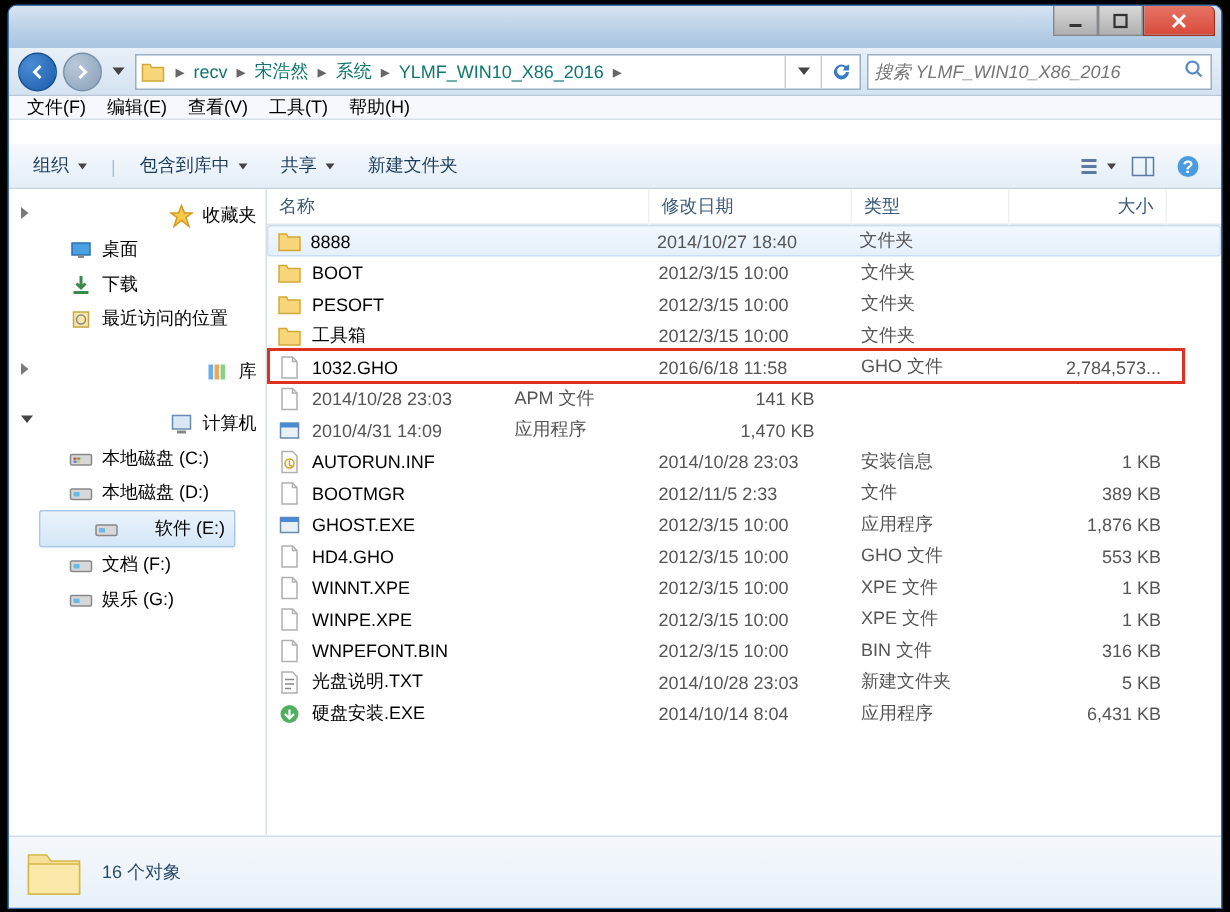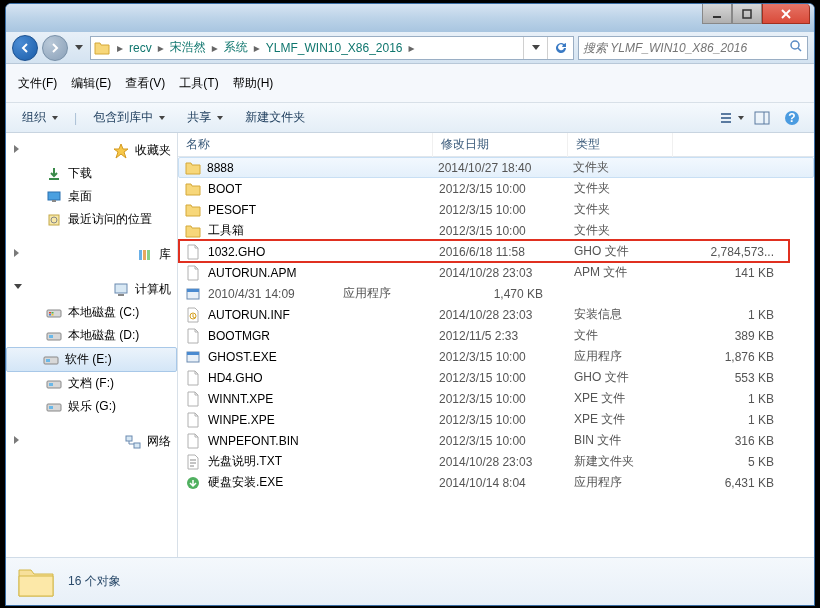--- a/index.html
+++ b/index.html
@@ -22,36 +22,36 @@
 .addrbox { flex: 1; height: 24px; background: #fff; border: 1px solid #9aaec4; display: flex; align-items: center; padding: 0 2px; }
 .folder-mini { width: 18px; height: 18px; margin-right: 4px; display: flex; align-items: center; justify-content: center; }
 .crumb { display: flex; align-items: center; height: 100%; }
 .crumb span { padding: 0 4px; color: #0f766e; cursor: pointer; }
 .crumb .sep { padding: 0 2px; color: #666; }
 .addr-refresh { width: 24px; height: 22px; display: flex; align-items: center; justify-content: center; border-left: 1px solid #d0d0d0; cursor: pointer; }
 .searchbox { width: 230px; height: 24px; background: #fff; border: 1px solid #9aaec4; display: flex; align-items: center; padding: 0 4px; }
 .searchbox input { border: none; outline: none; flex: 1; color: #8b5cf6; font-style: italic; font-size: 12px; }
 .searchbox .sicn { color: #5a8bc4; }
 
-.menubar { height: 39px; background: #f5f8fc; display: flex; align-items: center; padding: 0 6px; gap: 2px; border-bottom: 1px solid #d8e0e8; }
+.menubar { height: 16px; background: #f5f8fc; display: flex; align-items: center; padding: 0 6px; gap: 2px; border-bottom: 1px solid #d8e0e8; }
 .menuitem { padding: 2px 6px; cursor: pointer; }
 
-.toolbar { height: 30px; background: linear-gradient(to bottom, #f5f9fd, #e4eef7); display: flex; align-items: center; padding: 0 8px; gap: 6px; border-bottom: 1px solid #c8d4e0; }
+.toolbar { height: 30px; background: linear-gradient(to bottom, #f5f9fd, #e4eef7); display: flex; align-items: center; padding: 0 8px; gap: 6px; border-bottom: 1px solid #c8d4e0; margin-top: 16px; }
 .toolitem { padding: 3px 8px; cursor: pointer; color: #1a3a5a; display: flex; align-items: center; gap: 4px; }
 .toolsep { color: #aac0d6; padding: 0 2px; }
 .tool-right { margin-left: auto; display: flex; gap: 2px; }
 .tool-iconbtn { width: 28px; height: 22px; display: flex; align-items: center; justify-content: center; cursor: pointer; }
 
 .body { flex: 1; display: flex; overflow: hidden; }
 .sidebar { width: 172px; background: #fff; border-right: 1px solid #d8e0e8; padding: 6px 0; overflow-y: auto; }
 .sbgroup { margin-bottom: 12px; }
 .sbhead { padding: 3px 6px 3px 22px; display: flex; align-items: center; gap: 6px; position: relative; cursor: pointer; justify-content: flex-end; }
 .sbhead .tri { position: absolute; left: 8px; top: 6px; }
 .sbitem { padding: 3px 6px 3px 40px; display: flex; align-items: center; gap: 6px; cursor: pointer; }
-.sbitem.selected { background: linear-gradient(to bottom, #ebf3fb, #d4e6f7); border: 1px solid #a8c8e8; border-radius: 2px; margin: 0 0; padding-left: 36px; }
+.sbitem.selected { background: linear-gradient(to bottom, #ebf3fb, #d4e6f7); border: 1px solid #a8c8e8; border-radius: 2px; margin: 0 20px; padding-left: 36px; justify-content: space-between; }
 .sbicon { width: 16px; height: 16px; display: flex; align-items: center; justify-content: center; }
 
 .content { flex: 1; display: flex; flex-direction: column; background: #fff; }
 .colhead { height: 24px; display: flex; align-items: center; border-bottom: 1px solid #e0e6ec; background: #fff; }
 .colhead .col { padding: 4px 8px; color: #3a5a7a; cursor: pointer; border-right: 1px solid #f0f0f0; }
 .col.name { width: 255px; }
 .col.date { width: 135px; }
 .col.type { width: 105px; }
 .col.size { width: 105px; text-align: right; }
 
@@ -209,33 +209,33 @@
             <span class="sbicon">
               <svg width="16" height="16" viewBox="0 0 16 16">
                 <polygon points="8,1 10,6 15,6 11,9 13,15 8,11 3,15 5,9 1,6 6,6" fill="#f7c84a" stroke="#d49a20"></polygon>
               </svg>
             </span>
             <span>收藏夹</span>
           </div>
           <div class="sbitem">
             <span class="sbicon">
               <svg width="16" height="16" viewBox="0 0 16 16">
-                <path d="M8 2v8m-3-3l3 3 3-3M3 13h10" fill="none" stroke="#3a8a4a" stroke-width="2"></path>
-              </svg>
-            </span>
-            <span>下载</span>
-          </div>
-          <div class="sbitem">
-            <span class="sbicon">
-              <svg width="16" height="16" viewBox="0 0 16 16">
                 <rect x="2" y="3" width="12" height="8" fill="#4aa0e0" stroke="#2a70b0"></rect>
                 <rect x="6" y="11" width="4" height="2" fill="#888"></rect>
               </svg>
             </span>
             <span>桌面</span>
+          </div>
+          <div class="sbitem">
+            <span class="sbicon">
+              <svg width="16" height="16" viewBox="0 0 16 16">
+                <path d="M8 2v8m-3-3l3 3 3-3M3 13h10" fill="none" stroke="#3a8a4a" stroke-width="2"></path>
+              </svg>
+            </span>
+            <span>下载</span>
           </div>
           <div class="sbitem">
             <span class="sbicon">
               <svg width="16" height="16" viewBox="0 0 16 16">
                 <rect x="3" y="3" width="10" height="10" fill="#f7e8a8" stroke="#c4a848"></rect>
                 <circle cx="8" cy="8" r="3" fill="none" stroke="#888"></circle>
               </svg>
             </span>
             <span>最近访问的位置</span>
           </div>
@@ -310,41 +310,27 @@
           <div class="sbitem">
             <span class="sbicon">
               <svg width="16" height="14" viewBox="0 0 16 14">
                 <rect x="1" y="4" width="14" height="7" rx="1" fill="#d8d8d8" stroke="#888"></rect>
                 <rect x="3" y="6" width="4" height="3" fill="#6ab8e8"></rect>
               </svg>
             </span>
             <span>娱乐 (G:)</span>
           </div>
         </div>
-        <div class="sbgroup">
-          <div class="sbhead">
-            <span class="tri">
-              <div class="tri-r"></div>
-            </span>
-            <span class="sbicon">
-              <svg width="16" height="16" viewBox="0 0 16 16">
-                <rect x="1" y="2" width="6" height="5" fill="#d8e8f4" stroke="#6a8ab0"></rect>
-                <rect x="9" y="9" width="6" height="5" fill="#d8e8f4" stroke="#6a8ab0"></rect>
-                <path d="M4 7v3h5" fill="none" stroke="#6a8ab0"></path>
-              </svg>
-            </span>
-            <span>网络</span>
-          </div>
-        </div>
       </div>
     <div class="content">
       <div class="colhead">
         <div class="col name">名称</div>
         <div class="col date">修改日期</div>
         <div class="col type">类型</div>
+        <div class="col size">大小</div>
       </div>
       <div class="filelist" id="filelist">
           <div class="row hover">
             <span class="ficon">
               <svg width="16" height="14" viewBox="0 0 16 14">
                 <path d="M1 2h5l1 2h8v9H1z" fill="#f7d77a" stroke="#d4a838"></path>
               </svg>
             </span>
             <span class="name">8888</span>
             <span class="date">2014/10/27 18:40</span>
@@ -396,21 +382,20 @@
             <span class="type">GHO 文件</span>
             <span class="size">2,784,573...</span>
           </div>
           <div class="row">
             <span class="ficon">
               <svg width="14" height="16" viewBox="0 0 14 16">
                 <path d="M2 1h7l3 3v11H2z" fill="#fff" stroke="#b0b0b0"></path>
                 <path d="M9 1v3h3" fill="none" stroke="#b0b0b0"></path>
               </svg>
             </span>
-            <span class="name">AUTORUN.APM</span>
             <span class="date">2014/10/28 23:03</span>
             <span class="type">APM 文件</span>
             <span class="size">141 KB</span>
           </div>
           <div class="row">
             <span class="ficon">
               <svg width="16" height="16" viewBox="0 0 16 16">
                 <rect x="2" y="3" width="12" height="10" fill="#e8f0f8" stroke="#6a8ab0"></rect>
                 <rect x="2" y="3" width="12" height="3" fill="#4a8ad0"></rect>
               </svg>

